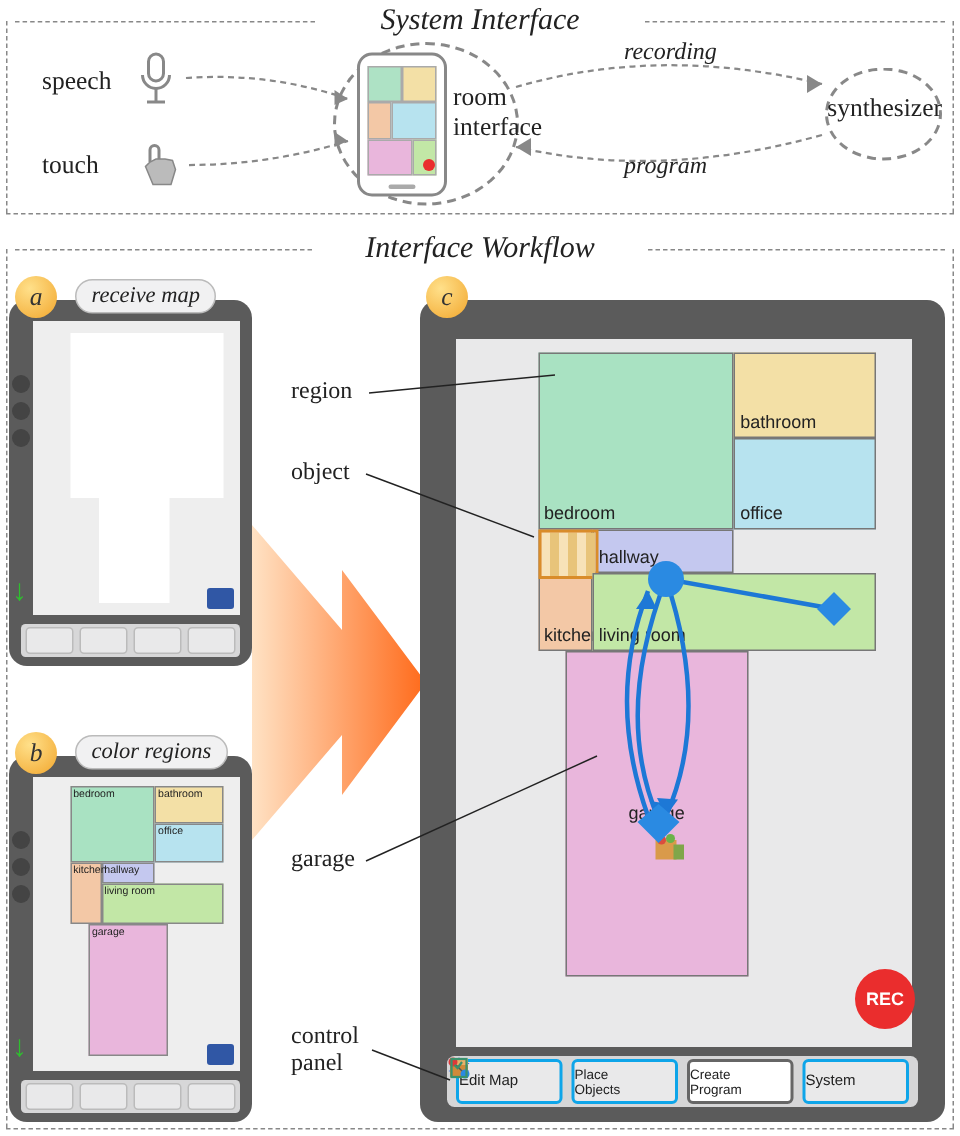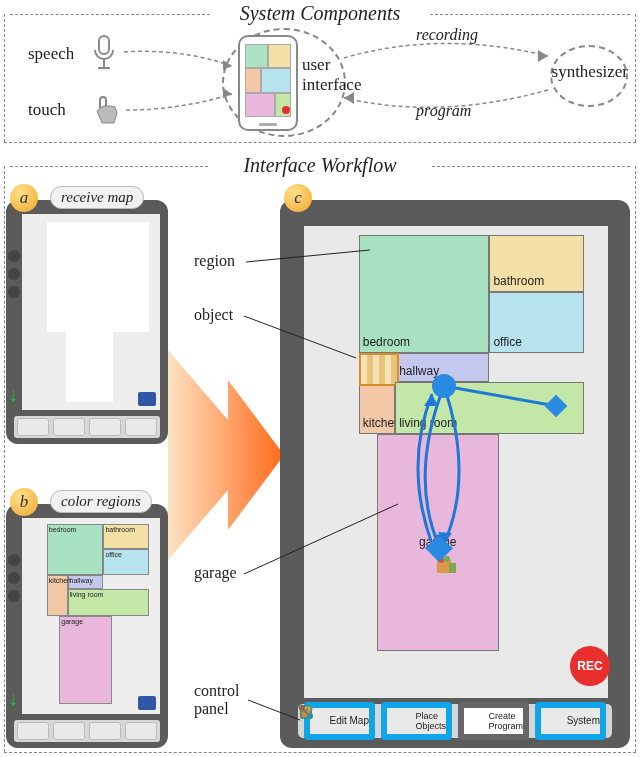--- a/index.html
+++ b/index.html
@@ -26,32 +26,32 @@
   .dl-arrow{position:absolute;left:2px;bottom:38px;color:#2fbf2f;font-size:20px;font-weight:bold;}
   .folder{position:absolute;right:12px;bottom:38px;width:18px;height:14px;background:#3057a5;border-radius:2px;}
   .toolbar{position:absolute;left:8px;right:8px;bottom:6px;height:22px;background:#d7d7d8;border-radius:3px;display:flex;align-items:center;gap:4px;padding:0 3px;}
   .tb-btn{flex:1;height:16px;background:#e9e9ea;border:1px solid #bbb;border-radius:3px;font-size:6px;line-height:14px;overflow:hidden;text-align:center;}
   
   .big-map{position:absolute;left:24px;top:26px;right:22px;bottom:50px;background:#e9e9ea;}
   .room{position:absolute;border:1px solid #777;font-size:12px;display:flex;align-items:flex-end;padding:3px;box-sizing:border-box;}
   .room span{font-family:Arial,sans-serif;font-size:12px;}
   .rec{position:absolute;right:20px;bottom:62px;width:40px;height:40px;border-radius:50%;background:#ea2d2d;color:#fff;font:bold 12px/40px Arial;text-align:center;}
   .big-toolbar{position:absolute;left:18px;right:18px;bottom:10px;height:34px;background:#d6d6d7;border-radius:5px;display:flex;align-items:center;gap:6px;padding:0 6px;}
-  .big-btn{flex:1;height:26px;background:#e9e9ea;border:6px solid #0ea5e9;border-radius:4px;font:10px/26px Arial;display:flex;align-items:center;justify-content:flex-end;gap:3px;}
+  .big-btn{flex:1;height:26px;background:#e9e9ea;border:2px solid #0ea5e9;border-radius:4px;font:10px/26px Arial;display:flex;align-items:center;justify-content:flex-start;gap:3px;}
   .big-btn.sel{background:#fff;border-color:#666;}
   .big-btn svg{flex:none}
   .anno{position:absolute;font-family:Georgia,serif;font-size:16px;}
   .mini-room{position:absolute;border:1px solid #888;font:7px/1 Arial;box-sizing:border-box;padding:1px;}
   .grocery{position:absolute;width:22px;height:18px;}
 </style>
 </head>
 <body>
 
 <div class="dash" style="top:14px;left:10px;width:200px"></div>
-<div class="sec-title" style="top:2px">System Components</div>
+<div class="sec-title" style="top:2px">System Interface</div>
 <div class="dash" style="top:14px;right:10px;width:200px"></div>
 
 <div class="node-lbl" style="top:44px;left:28px">speech</div>
 <div class="node-lbl" style="top:100px;left:28px">touch</div>
 
 <svg class="icon" style="left:90px;top:34px" width="28" height="40" viewBox="0 0 28 40">
   <rect x="9" y="2" width="10" height="18" rx="5" fill="none" stroke="#888" stroke-width="2"></rect>
   <path d="M5 16a9 9 0 0 0 18 0" fill="none" stroke="#888" stroke-width="2"></path>
   <line x1="14" y1="25" x2="14" y2="34" stroke="#888" stroke-width="2"></line>
   <line x1="8" y1="34" x2="20" y2="34" stroke="#888" stroke-width="2"></line>
@@ -73,21 +73,21 @@
         <div style="flex:1;background:#f3c8a6"></div>
         <div style="flex:2;background:#b7e3ef"></div>
       </div>
     <div class="ps-row">
         <div style="flex:2;background:#e9b6dc"></div>
         <div style="flex:1;background:#c2e7a6"></div>
       </div>
   </div>
   <div style="position:absolute;bottom:15px;right:6px;width:8px;height:8px;border-radius:50%;background:#ea2d2d;"></div>
 </div>
-<div class="node-lbl" style="top:55px;left:302px;white-space:pre-line">user
+<div class="node-lbl" style="top:55px;left:302px;white-space:pre-line">room
 interface</div>
 
 <div class="dashed-circ" style="right:12px;top:45px;width:74px;height:58px"></div>
 <div class="node-lbl" style="top:62px;right:12px">synthesizer</div>
 
 <svg style="width:640px;height:160px">
 
   <path d="M124 52 Q180 48 232 66" fill="none" stroke="#888" stroke-width="1.5" stroke-dasharray="4 3"></path>
   <polygon points="232,66 223,60 223,70" fill="#888"></polygon>
 

